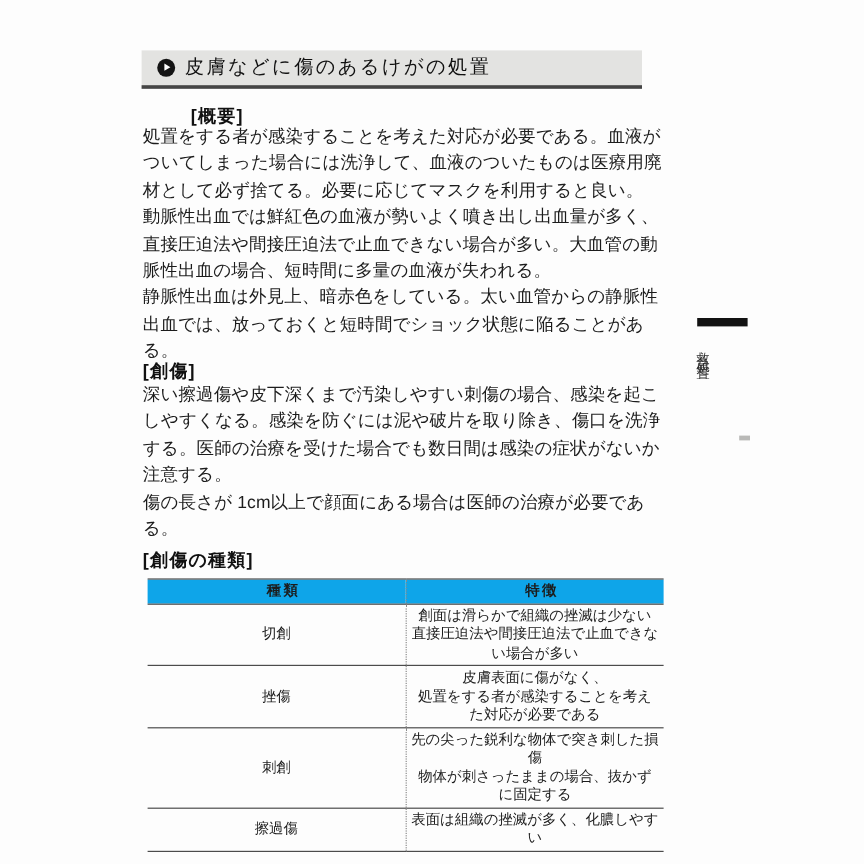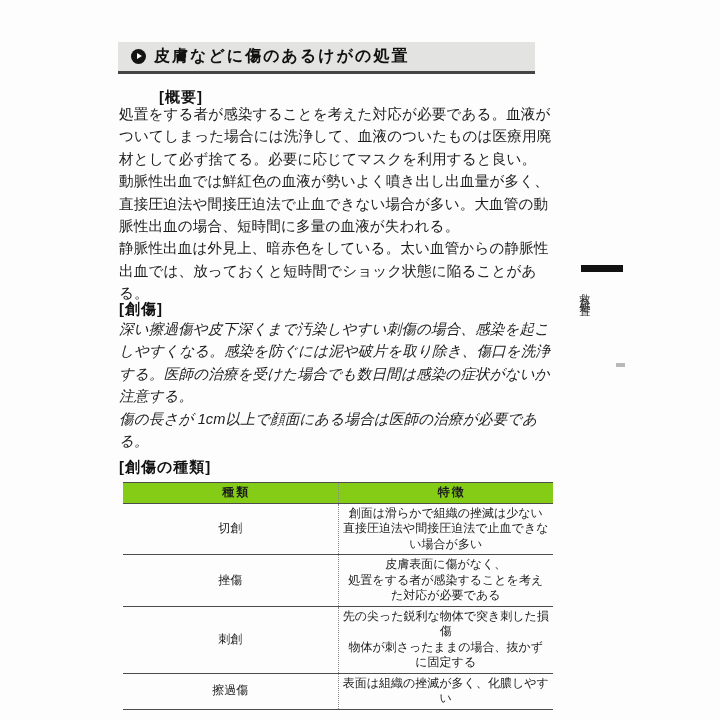--- a/index.html
+++ b/index.html
@@ -40,21 +40,21 @@
     content: "";
     position: absolute;
     left: 6px; top: 4px;
     width: 0; height: 0;
     border-left: 5px solid #ffffff;
     border-top: 3.5px solid transparent;
     border-bottom: 3.5px solid transparent;
   }
   .title-text {
     font-size: 16px;
-    font-weight: bold;
+    font-weight: normal;
     letter-spacing: 2px;
     color: #111111;
     white-space: nowrap;
   }
 
   
   .sec-heading {
     position: absolute;
     left: 119px;
     font-size: 15px;
@@ -71,21 +71,21 @@
     position: absolute;
     left: 119px;
     width: 440px;
     font-size: 14.6px;
     line-height: 22.4px;
     letter-spacing: 0.1px;
     color: #1c1c1c;
     white-space: pre-line;
   }
   #overview-text { top: 103px; }
-  #wound-text    { top: 318px; font-style: italic; }
+  #wound-text    { top: 318px; }
 
   
   .types-table {
     position: absolute;
     left: 123px; top: 482px;
     width: 430px;
     border-collapse: collapse;
     font-size: 12px;
     color: #1c1c1c;
     table-layout: fixed;
@@ -93,21 +93,21 @@
   .types-table th, .types-table td {
     border-top: 1.2px solid #4c4c4c;
     border-bottom: 1.2px solid #4c4c4c;
     text-align: center;
     vertical-align: middle;
     padding: 2px 4px;
     line-height: 15.5px;
     white-space: pre-line;
   }
   .types-table th { 
-    background: #84cc16;
+    background: #0ea5e9;
     font-weight: bold;
     height: 17px;
     letter-spacing: 2px;
     padding-left: 16px;
   }
   .types-table td.col-type { width: 97px; }
   .types-table td.col-feature, .types-table th.col-feature {
     border-left: 1.5px dotted #8a8a8a;
   }
   .types-table tr.single td { height: 22px; }

